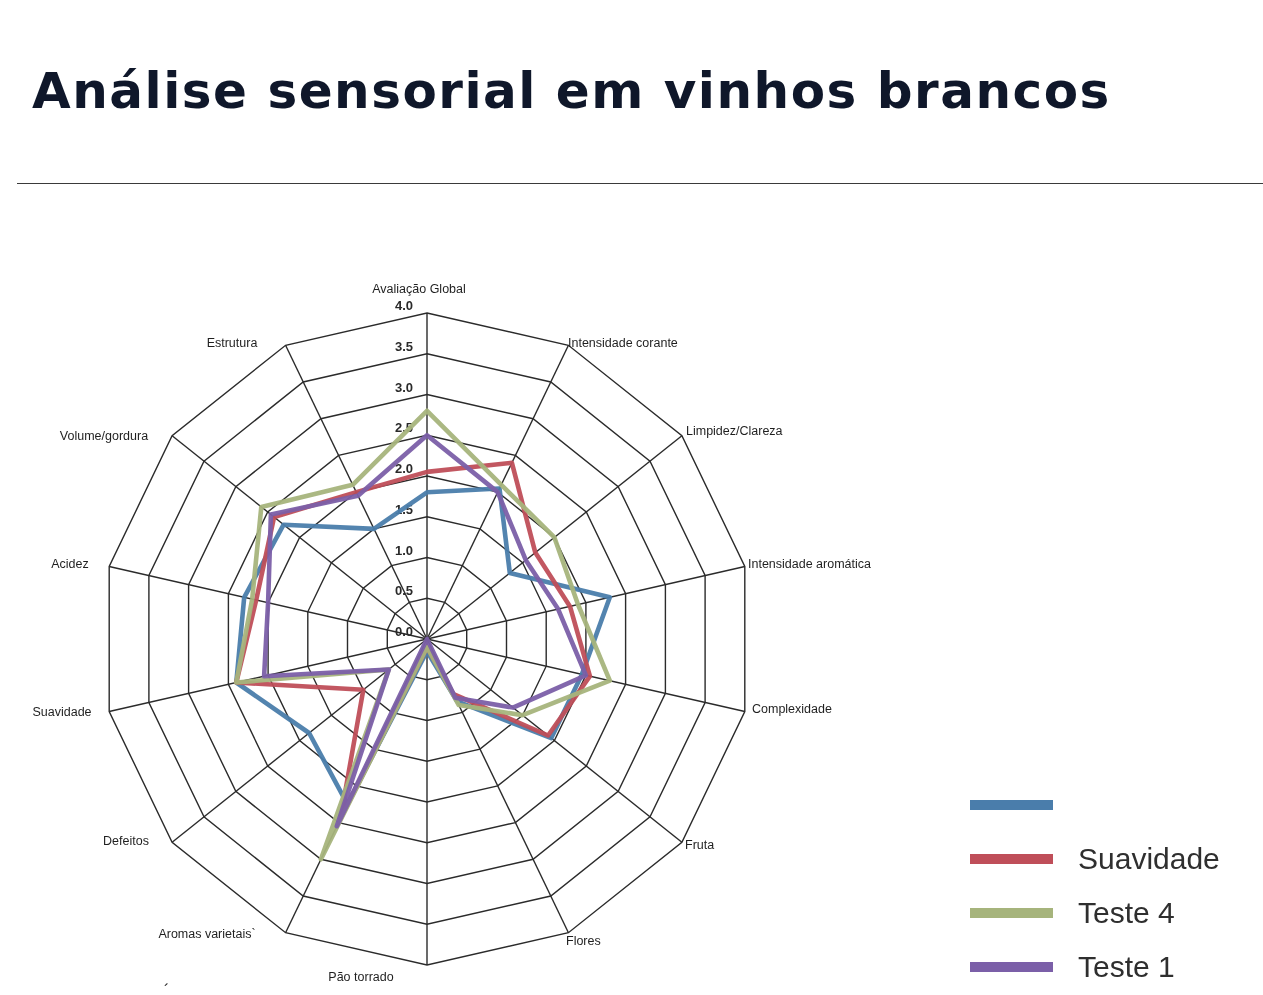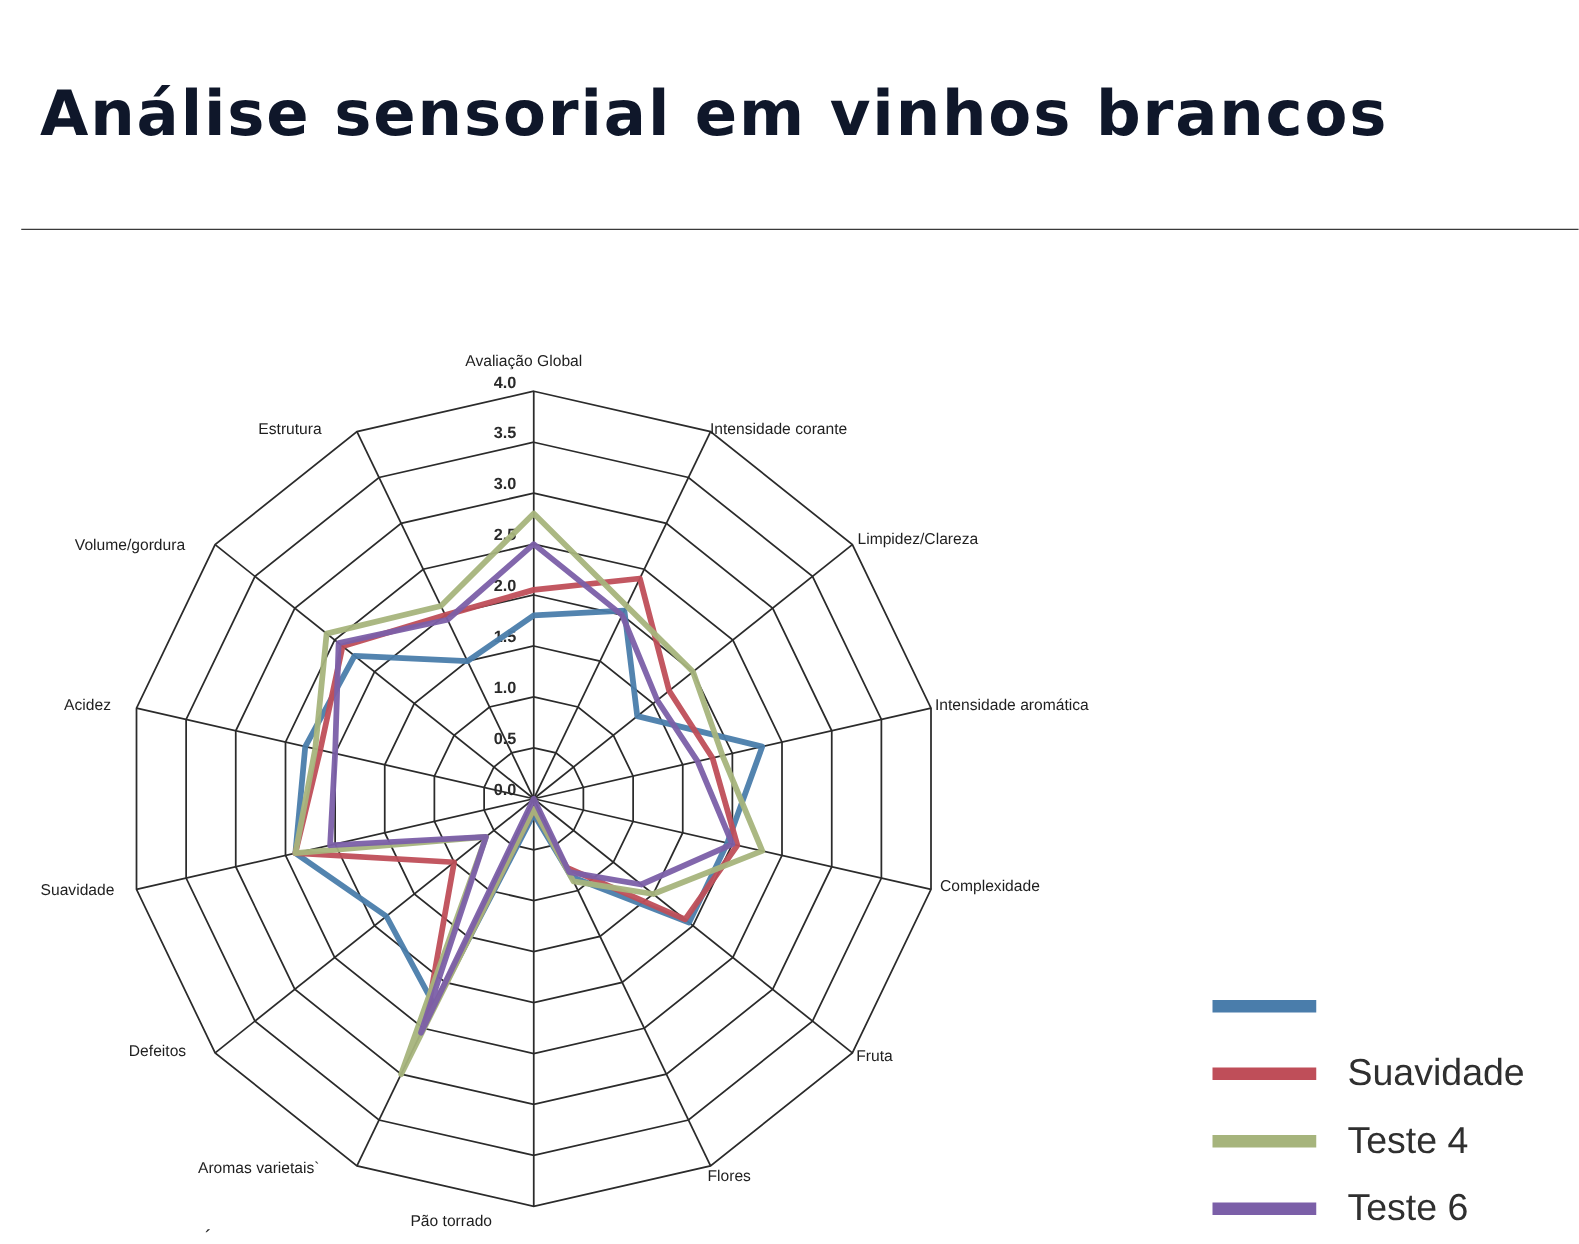--- a/index.html
+++ b/index.html
@@ -103,17 +103,17 @@
   <div class="legend-item">
     <span class="legend-swatch" style="background: rgb(191, 78, 89);"></span>
     <span class="legend-label">Suavidade</span>
   </div>
   <div class="legend-item">
     <span class="legend-swatch" style="background: rgb(166, 180, 124);"></span>
     <span class="legend-label">Teste 4</span>
   </div>
   <div class="legend-item">
     <span class="legend-swatch" style="background: rgb(123, 95, 168);"></span>
-    <span class="legend-label">Teste 6</span>
+    <span class="legend-label">Teste 1</span>
   </div>
 </div>
 
 <div class="stray-accent">´</div>
 
 </body></html>

